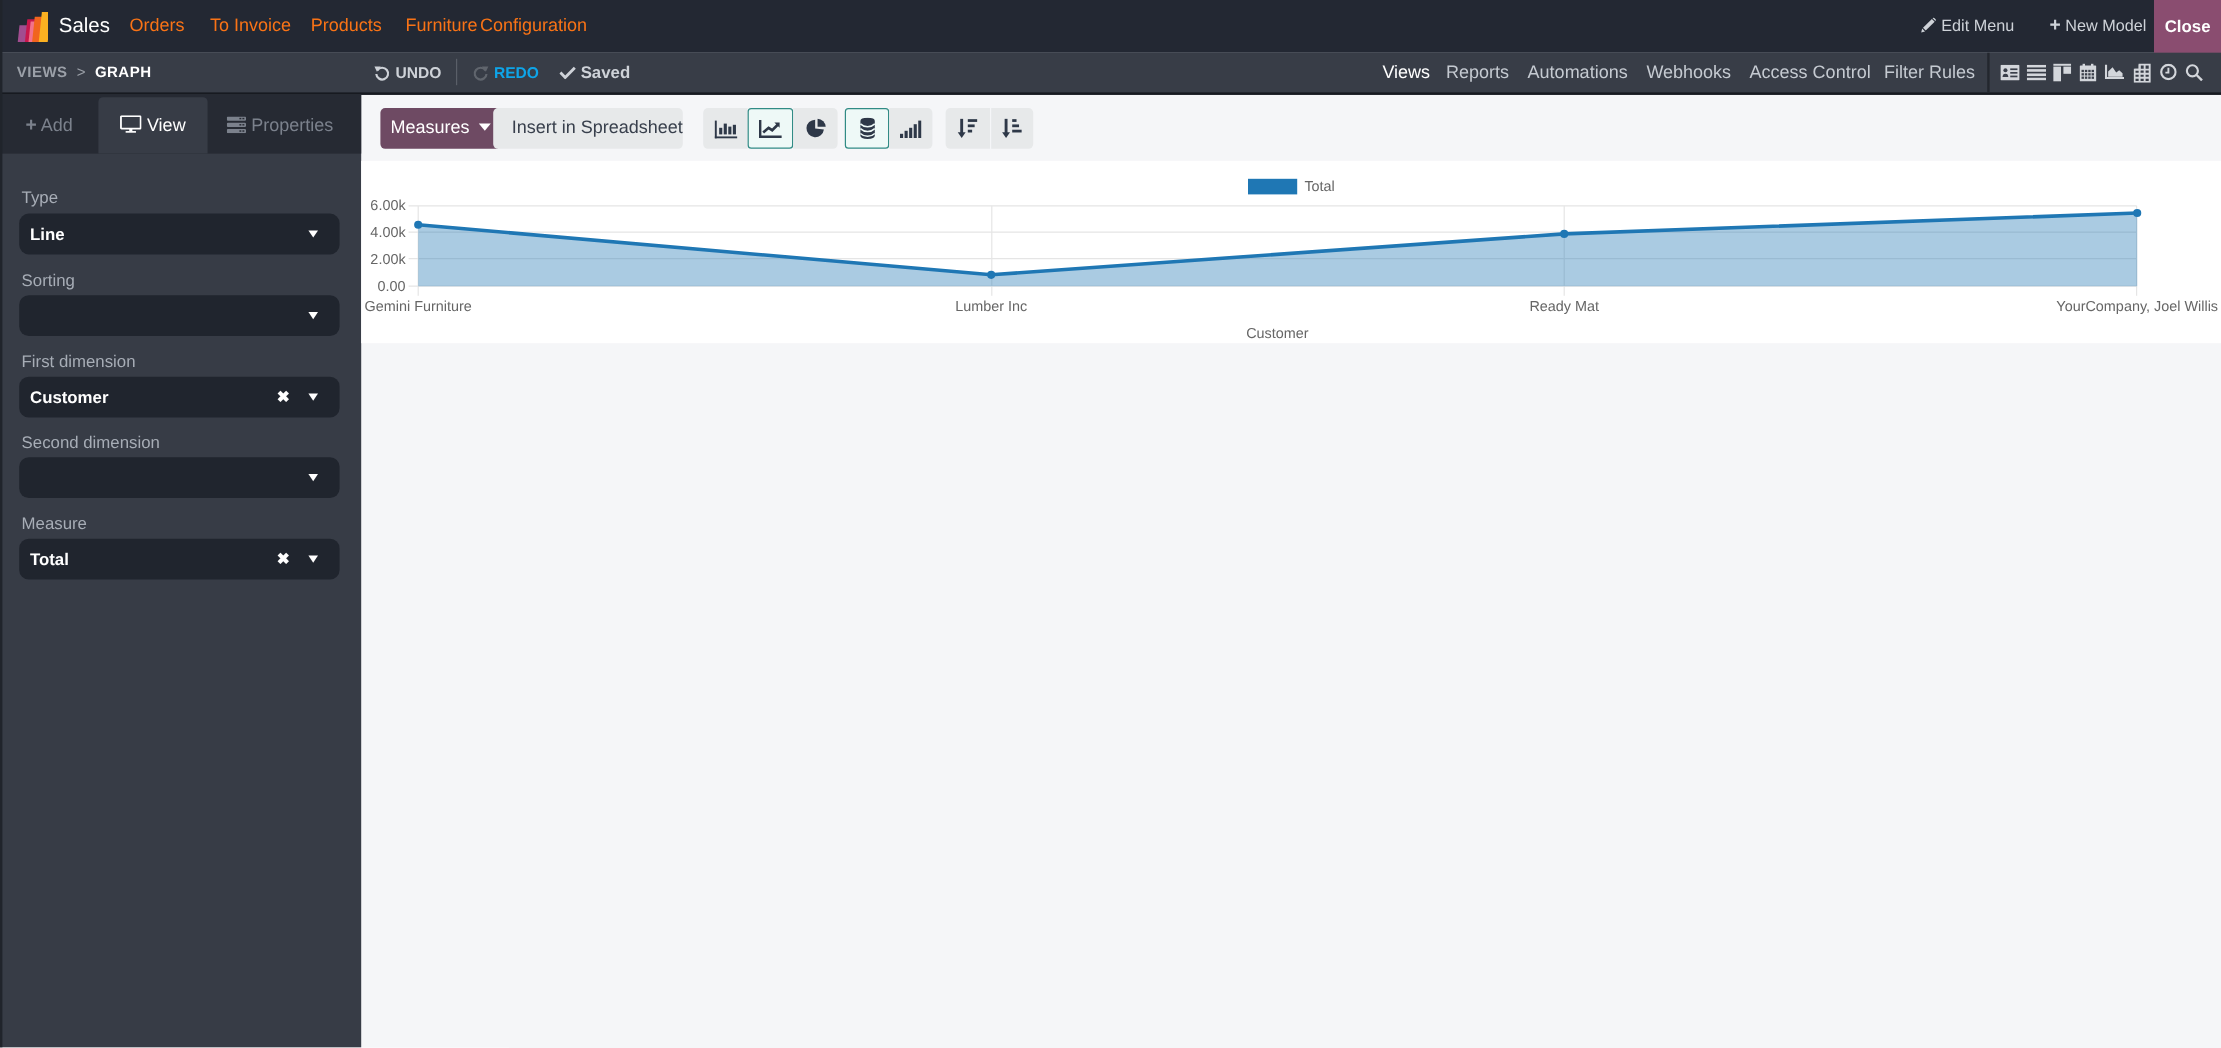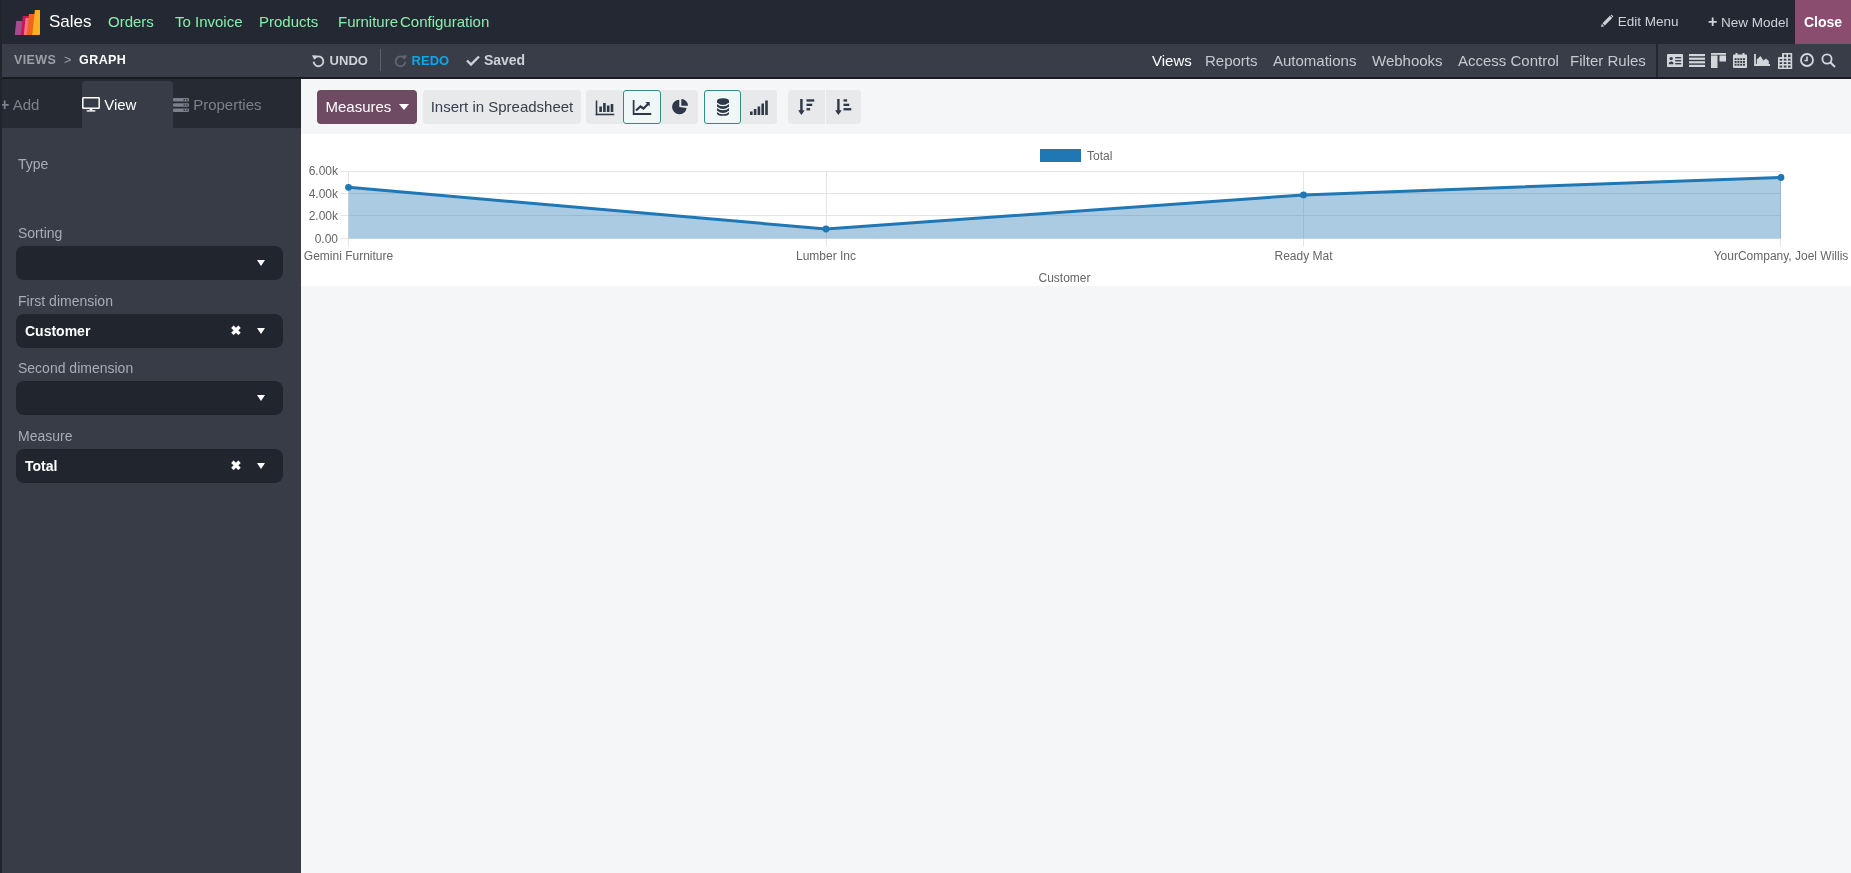--- a/index.html
+++ b/index.html
@@ -1,36 +1,36 @@
 <!DOCTYPE html>
 <html><head>
 <meta charset="utf-8">
 <style>
 html,body{margin:0;padding:0}
 *{box-sizing:border-box}
 .root{position:relative;width:1851px;height:873px;font-family:"Liberation Sans",sans-serif;background:#f5f6f8;overflow:hidden}
 .nav{position:absolute;top:0;left:0;width:1851px;height:44px;background:#232833}
-.nav .item{position:absolute;top:0;height:44px;line-height:44px;color:#86efac;font-size:15px;white-space:nowrap}
+.nav .item{position:absolute;top:0;height:44px;line-height:44px;color:#f97316;font-size:15px;white-space:nowrap}
 .brand{position:absolute;left:49px;top:0;height:44px;line-height:44px;color:#fff;font-size:17px}
 .studio{position:absolute;top:44px;left:0;width:1851px;height:35px;background:#383d47;border-bottom:2px solid #171a20}
 .studio .mi{position:absolute;top:0;height:33px;line-height:33px;font-size:15px;color:#c5cad1;white-space:nowrap}
 .close{position:absolute;right:0;top:0;width:56px;height:44px;background:#8a4d70;color:#fff;font-size:14px;font-weight:bold;text-align:center;line-height:44px}
 .sidebar{position:absolute;top:79px;left:0;width:301px;height:794px;background:#373c46}
 .tabstrip{position:absolute;top:0;left:0;width:301px;height:49px;background:#262a33}
-.tab{position:absolute;top:2px;height:47px;line-height:47px;font-size:15px;color:#7b818c;text-align:left}
+.tab{position:absolute;top:2px;height:47px;line-height:47px;font-size:15px;color:#7b818c;text-align:center}
 .tab.active{background:#373c46;color:#fff;border-radius:4px 4px 0 0}
 .flabel{position:absolute;left:18px;font-size:14px;color:#a7adb6;line-height:18px}
 .fsel{position:absolute;left:16px;width:267px;height:34px;background:#20252e;border-radius:8px;color:#fff}
 .fsel .txt{position:absolute;left:9px;top:0;line-height:34px;font-size:14px;font-weight:bold;color:#fff}
 .caret{position:absolute;width:0;height:0;border-left:4.5px solid transparent;border-right:4.5px solid transparent;border-top:6.5px solid #fff}
 .xmark{position:absolute;color:#fff;font-size:13px;font-weight:bold;line-height:34px;width:14px;text-align:center}
 .canvas{position:absolute;left:301px;top:134px;width:1550px;height:152px;background:#fff}
 .btn{position:absolute;top:90px;height:34px;border-radius:4px;font-size:15px}
 .measures{left:317px;width:100px;background:#6e4a63;color:#fff;font-weight:normal;text-align:center;line-height:34px}
-.insert{left:423px;width:158px;background:#e7e9ea;color:#39404d;text-align:center;line-height:34px}
+.insert{left:411px;width:158px;background:#e7e9ea;color:#39404d;text-align:right;line-height:34px}
 .ibtn{position:absolute;top:90px;height:34px;background:#e7e9ea}
 .ibtn.on{background:#eef9f7;border:1px solid #318b85;border-radius:3px}
 .ibtn svg{position:absolute;left:50%;top:50%;transform:translate(-50%,-50%)}
 </style>
 </head>
 <body>
 <div class="root">
     <div style="position:absolute;left:0;top:0;width:2px;height:873px;background:#20242b;z-index:50"></div>
   <div class="nav">
     <svg style="position:absolute;left:14px;top:9px" width="26" height="27" viewBox="0 0 26 27">
@@ -169,20 +169,24 @@
               <rect x="13" y="1.2" width="1.6" height="1.2"></rect>
               <rect x="10.5" y="6.4" width="1.6" height="1.2"></rect>
               <rect x="13" y="6.4" width="1.6" height="1.2"></rect>
               <rect x="10.5" y="11.6" width="1.6" height="1.2"></rect>
               <rect x="13" y="11.6" width="1.6" height="1.2"></rect>
             </g>
           </svg>
         Properties</div>
     </div>
     <div class="flabel" style="top:76px">Type</div>
+    <div class="fsel" style="top:99px">
+        <span class="txt">Line</span>
+        <span class="caret" style="left:241px;top:14px"></span>
+      </div>
     <div class="flabel" style="top:145px">Sorting</div>
     <div class="fsel" style="top:167px">
         <span class="caret" style="left:241px;top:14px"></span>
       </div>
     <div class="flabel" style="top:213px">First dimension</div>
     <div class="fsel" style="top:234.5px">
         <span class="txt">Customer</span>
         <span class="xmark" style="left:213px">✖</span>
         <span class="caret" style="left:241px;top:14px"></span>
       </div>

